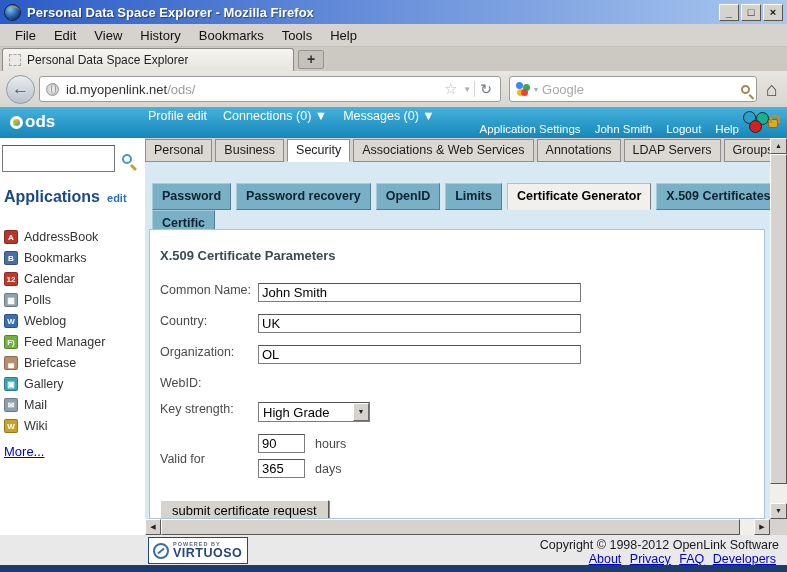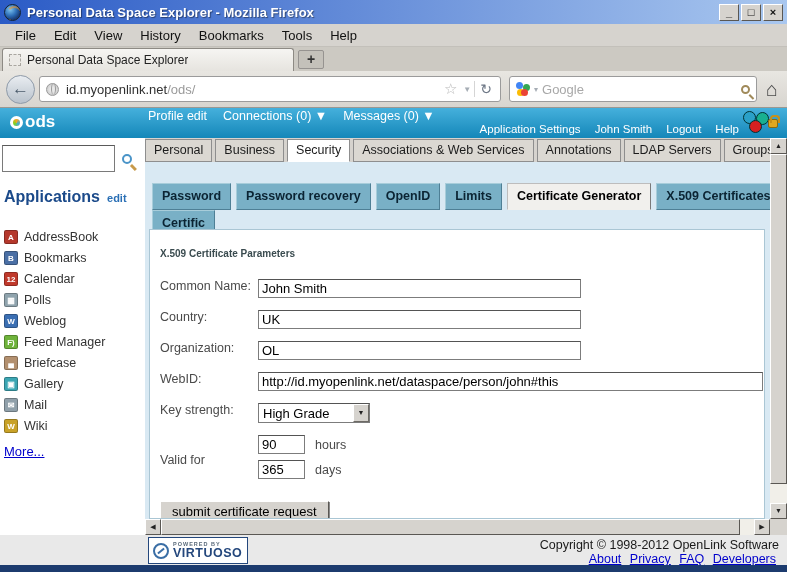--- a/index.html
+++ b/index.html
@@ -126,21 +126,21 @@
   .main-tab.active { background:#fff; border-bottom-color:#fff;}
   .frame-content { position:absolute; left:0; top:24px; width:625px; height:357px; background:var(--content_bg);
     overflow:hidden;}
   .subtabs { margin:21px 0 0 7px; line-height:23px; width:640px;}
   .subtab { display:inline-block; font-size:12.5px; font-weight:bold; color:#0b2433;
     background:var(--subtab_blue); border:1px solid; border-color:#a8cdda #4e7f95 #4e7f95 #a8cdda;
     padding:1px 9px; margin-right:5px; white-space:nowrap; vertical-align:bottom;}
   .subtab.active { background:#f1f0ed; border-color:#bdbdbd #7a7a7a #f1f0ed #bdbdbd; color:#000;}
   .panel { position:absolute; left:4px; top:67px; width:616px; height:290px; background:#fff;
     border:1px solid #aac6d4; padding:10px 0 0 10px; overflow:hidden;}
-  .panel-heading { font-size:10px; font-weight:bold; color:#3a4b4f; margin:8px 0 20px 0;}
+  .panel-heading { font-size:13px; font-weight:bold; color:#3a4b4f; margin:8px 0 20px 0;}
   .form-row { display:flex; align-items:flex-start; margin-bottom:12px;}
   .form-label { flex:0 0 98px; font-size:12.5px; color:#4a4a4a;}
   .txt { height:19px; border:1px solid #7c7c7c; border-top-color:#545454; font-size:13px; padding:0 3px;
     font-family:"Liberation Sans",sans-serif; color:#000;}
   .w-std { width:323px; } .w-wide { width:505px; } .w-sm { width:47px; }
   .sel { width:112px; height:20px; border:1px solid #7c7c7c; border-top-color:#545454; background:#fff;
     display:flex; align-items:center; font-size:13px;}
   .sel-text { flex:1 1 auto; padding-left:4px; white-space:nowrap; overflow:hidden;}
   .sel-btn { flex:0 0 16px; height:18px; background:#d6d3ce; border:1px solid; border-color:#fff #6d6a65 #6d6a65 #fff;
     font-size:7px; text-align:center; line-height:16px; color:#222;}
@@ -342,21 +342,20 @@
           <div class="form-row">
             <span class="form-label">Country:</span>
             <input class="txt w-std" value="UK" style="">
           </div>
           <div class="form-row">
             <span class="form-label">Organization:</span>
             <input class="txt w-std" value="OL" style="">
           </div>
           <div class="form-row">
             <span class="form-label">WebID:</span>
-            <input class="txt w-wide" value="http://id.myopenlink.net/dataspace/person/john#this" style="">
           </div>
           <div class="form-row">
             <span class="form-label">Key strength:</span>
             <div class="sel">
               <span class="sel-text">High Grade</span>
               <span class="sel-btn">▼</span>
             </div>
           </div>
           <div class="valid-block">
             <span class="valid-label">Valid for</span>

